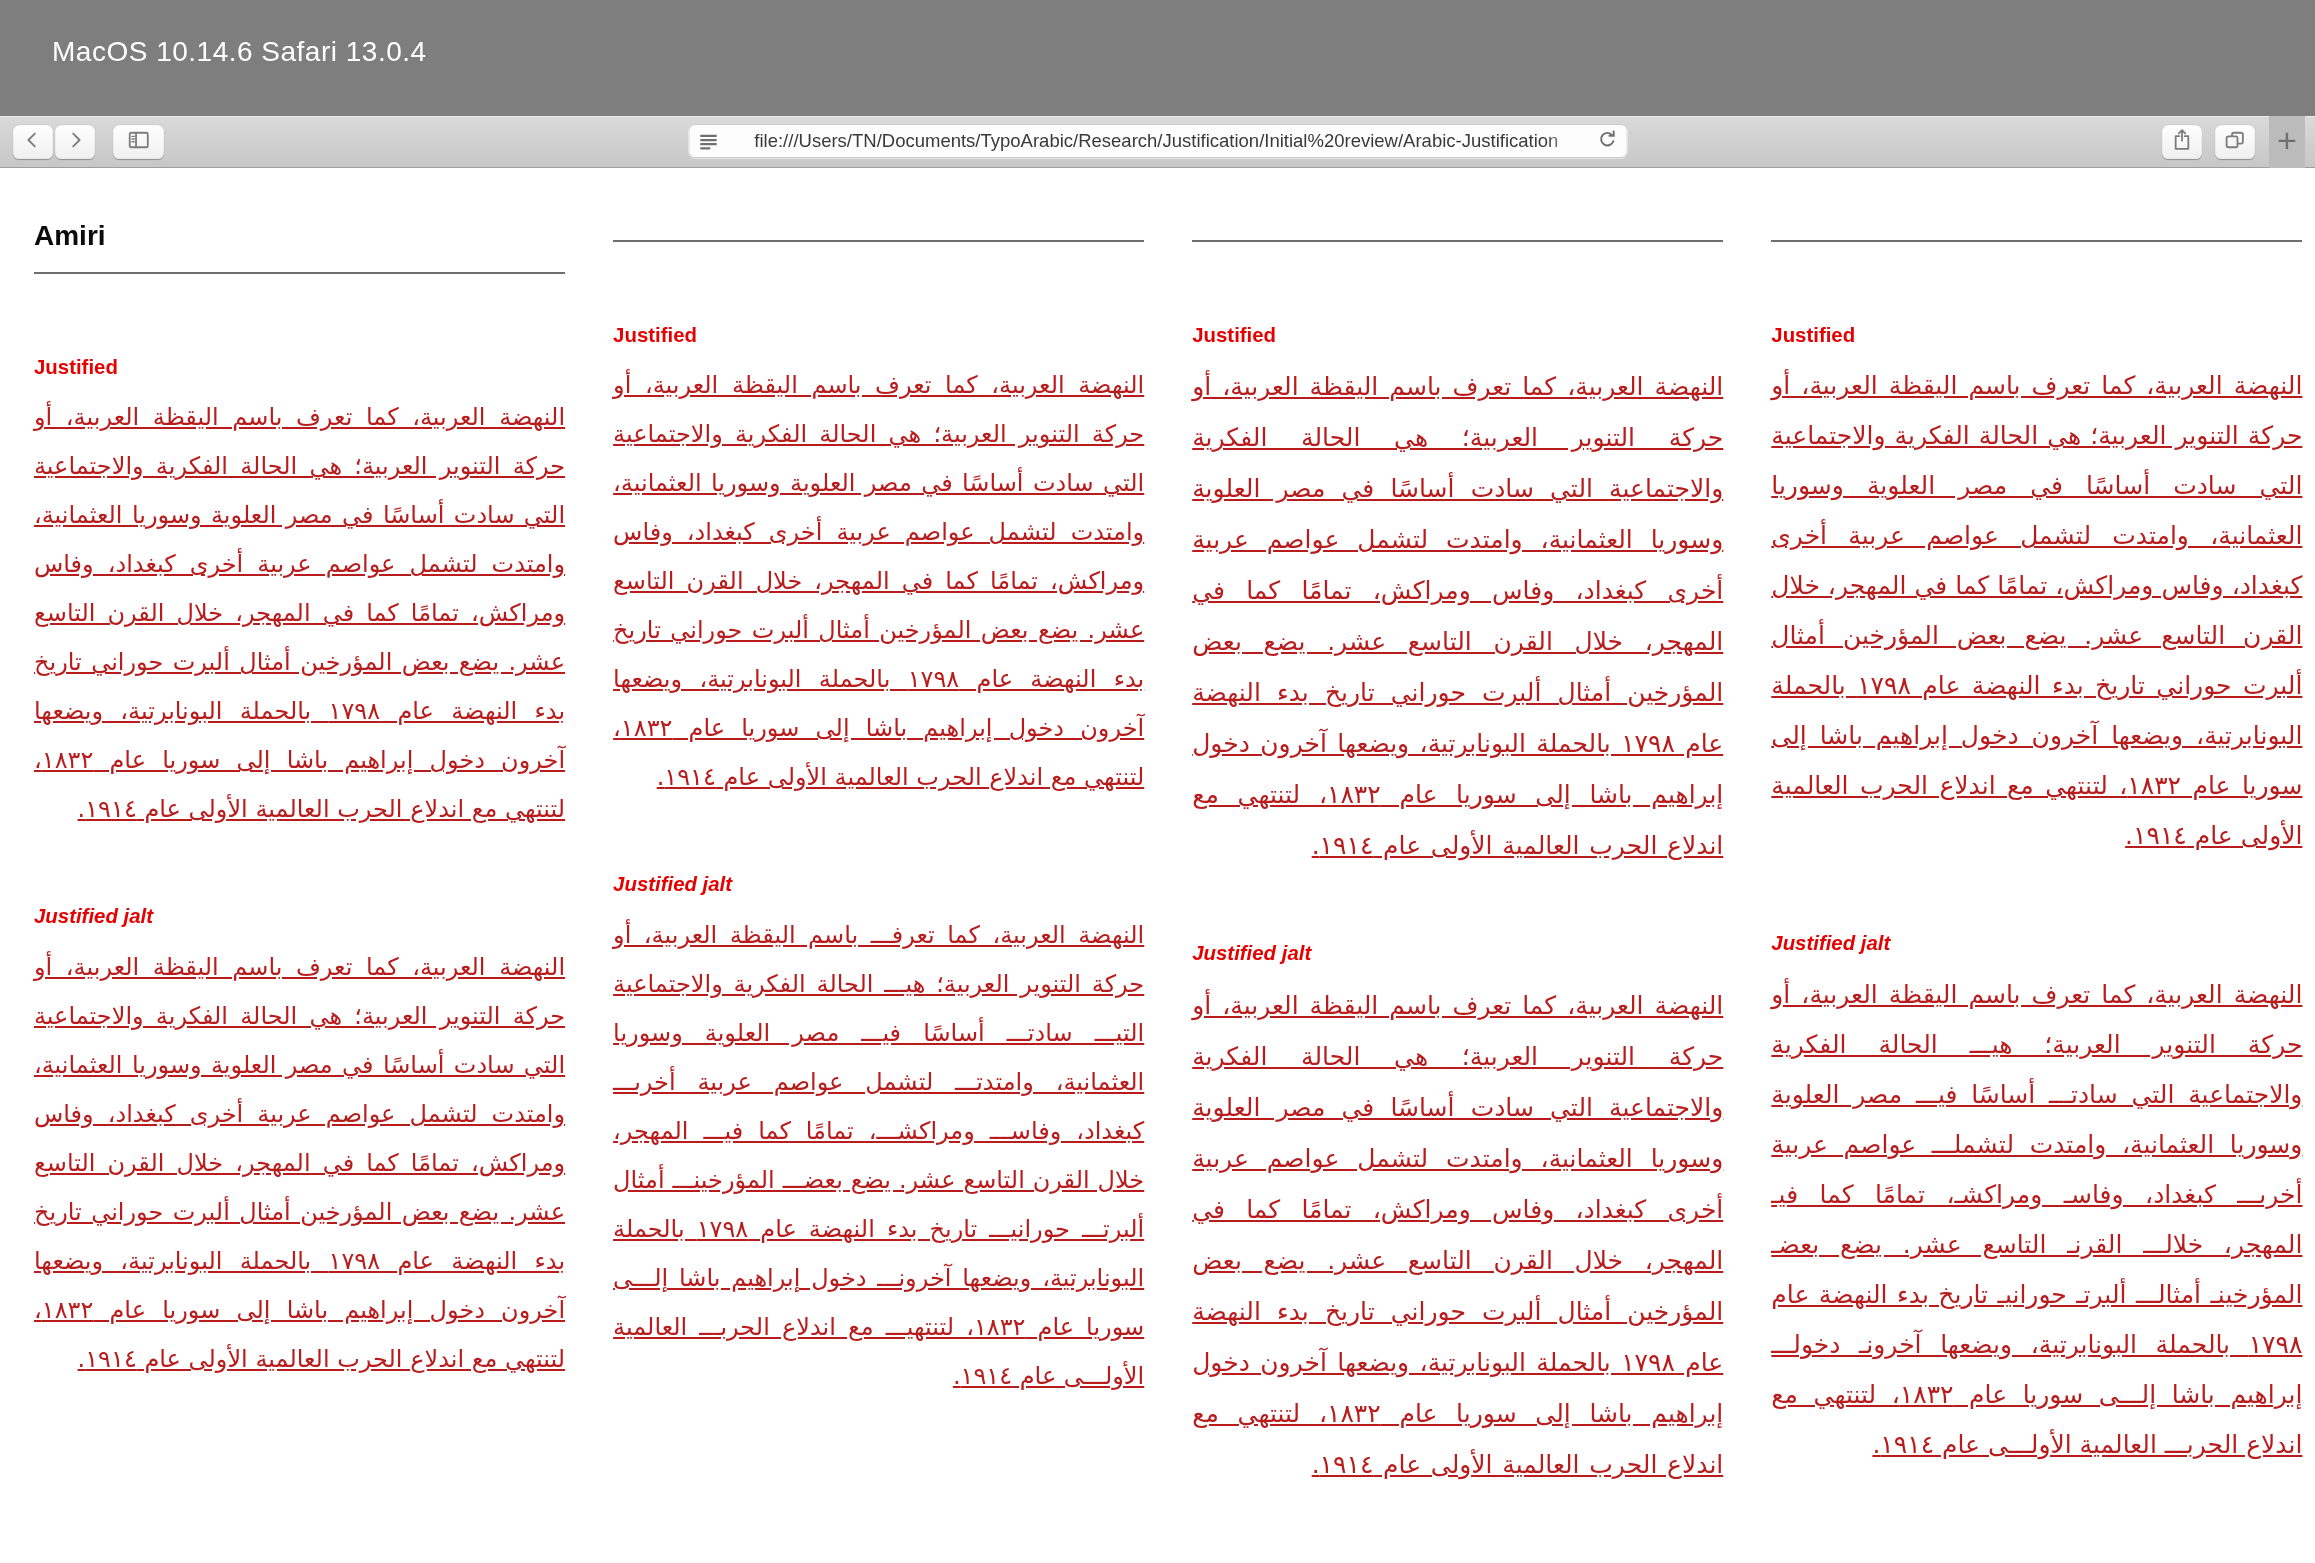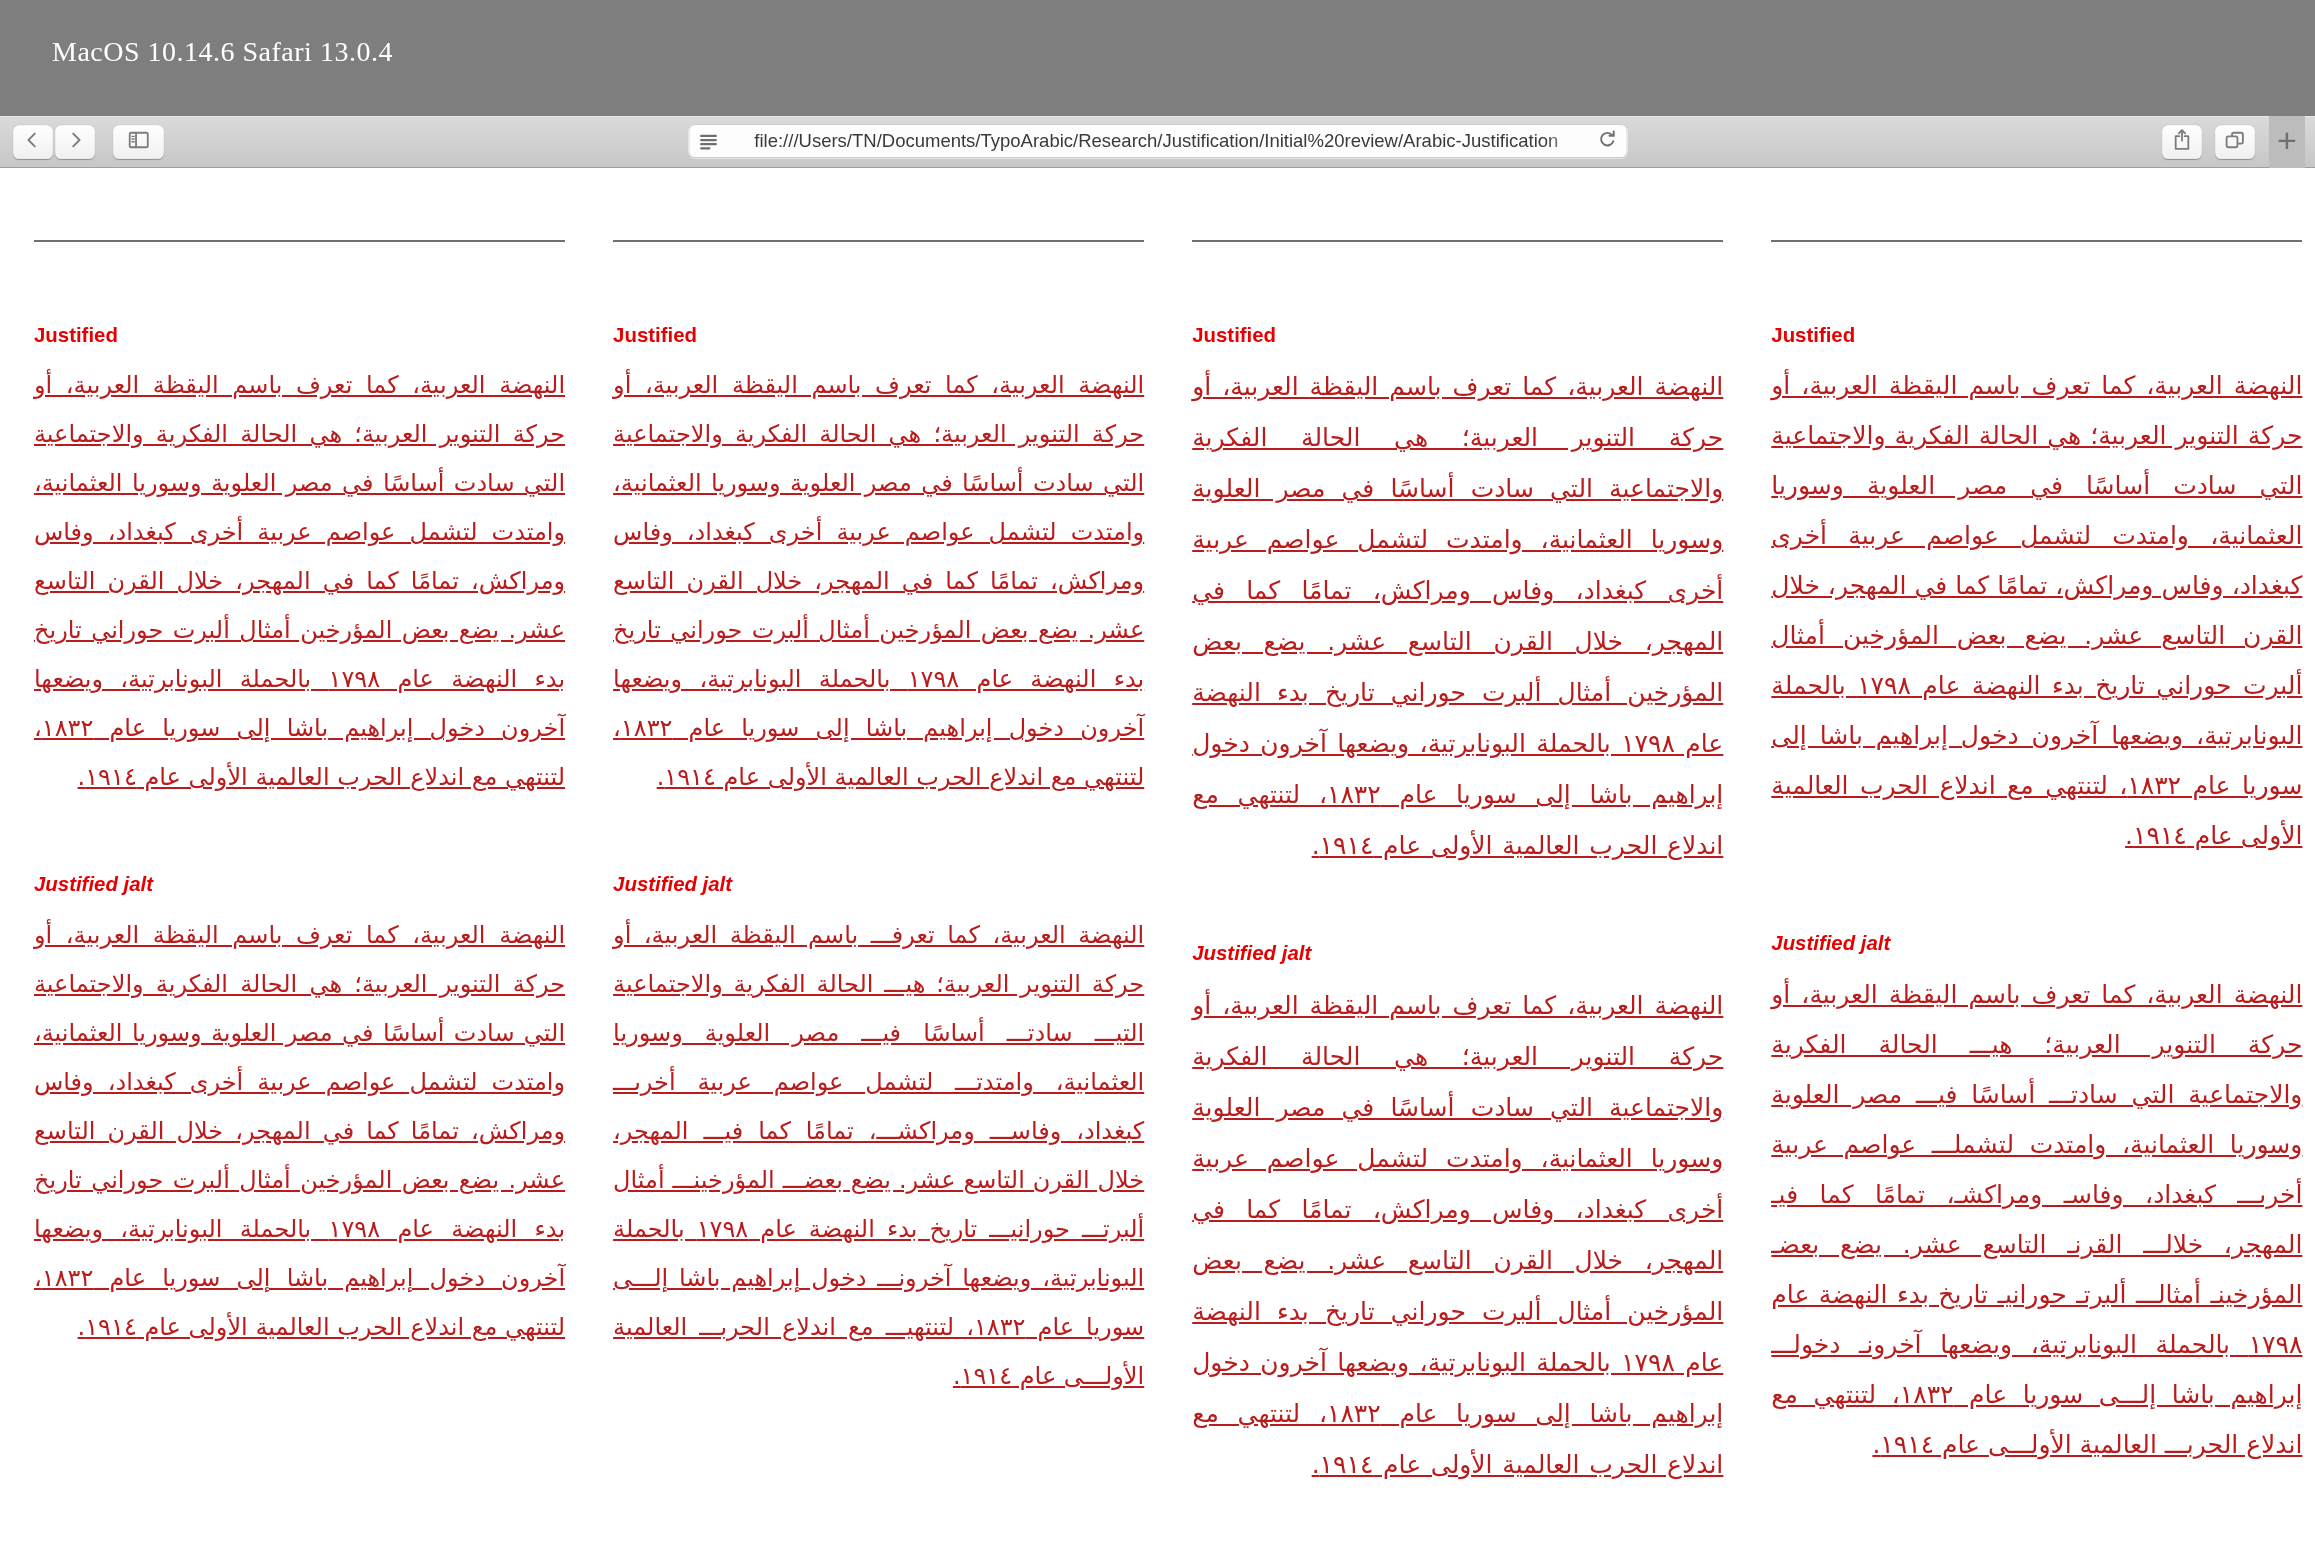--- a/index.html
+++ b/index.html
@@ -11,21 +11,20 @@
     position:relative;
   }
 
   
   .titlebar{
     height:116px;
     background:#7e7e7e;
     display:flex;align-items:center;
     padding:0 0 12.7px 52px;
     box-sizing:border-box;
-    font-family:Liberation Serif, serif;
   }
   .titlebar span{
     color:#ffffff;
     font-size:28px;
     letter-spacing:0.5px;
   }
 
   
   .toolbar{
     height:52px;
@@ -216,20 +215,21 @@
     </button>
     <div class="newtab-strip">
       <button class="newtab-btn">+</button>
     </div>
   </div>
 </div>
 
 <div class="page">
 
   <section class="col">
+    <h2>Amiri</h2>
     <div class="rule"></div>
     <div class="sec-label first">Justified</div>
     <p class="arabic f-amiri" dir="rtl" lang="ar">النهضة العربية، كما تعرف باسم اليقظة العربية، أو حركة التنوير العربية؛ هي الحالة الفكرية والاجتماعية التي سادت أساسًا في مصر العلوية وسوريا العثمانية، وامتدت لتشمل عواصم عربية أخرى كبغداد، وفاس ومراكش، تمامًا كما في المهجر، خلال القرن التاسع عشر. يضع بعض المؤرخين أمثال ألبرت حوراني تاريخ بدء النهضة عام ١٧٩٨ بالحملة البونابرتية، ويضعها آخرون دخول إبراهيم باشا إلى سوريا عام ١٨٣٢، لتنتهي مع اندلاع الحرب العالمية الأولى عام ١٩١٤.</p>
     <div class="sec-label second">Justified jalt</div>
     <p class="arabic f-amiri" dir="rtl" lang="ar">النهضة العربية، كما تعرف باسم اليقظة العربية، أو حركة التنوير العربية؛ هي الحالة الفكرية والاجتماعية التي سادت أساسًا في مصر العلوية وسوريا العثمانية، وامتدت لتشمل عواصم عربية أخرى كبغداد، وفاس ومراكش، تمامًا كما في المهجر، خلال القرن التاسع عشر. يضع بعض المؤرخين أمثال ألبرت حوراني تاريخ بدء النهضة عام ١٧٩٨ بالحملة البونابرتية، ويضعها آخرون دخول إبراهيم باشا إلى سوريا عام ١٨٣٢، لتنتهي مع اندلاع الحرب العالمية الأولى عام ١٩١٤.</p>
   </section>
 
   <section class="col">
     <div class="rule"></div>
     <div class="sec-label first">Justified</div>

